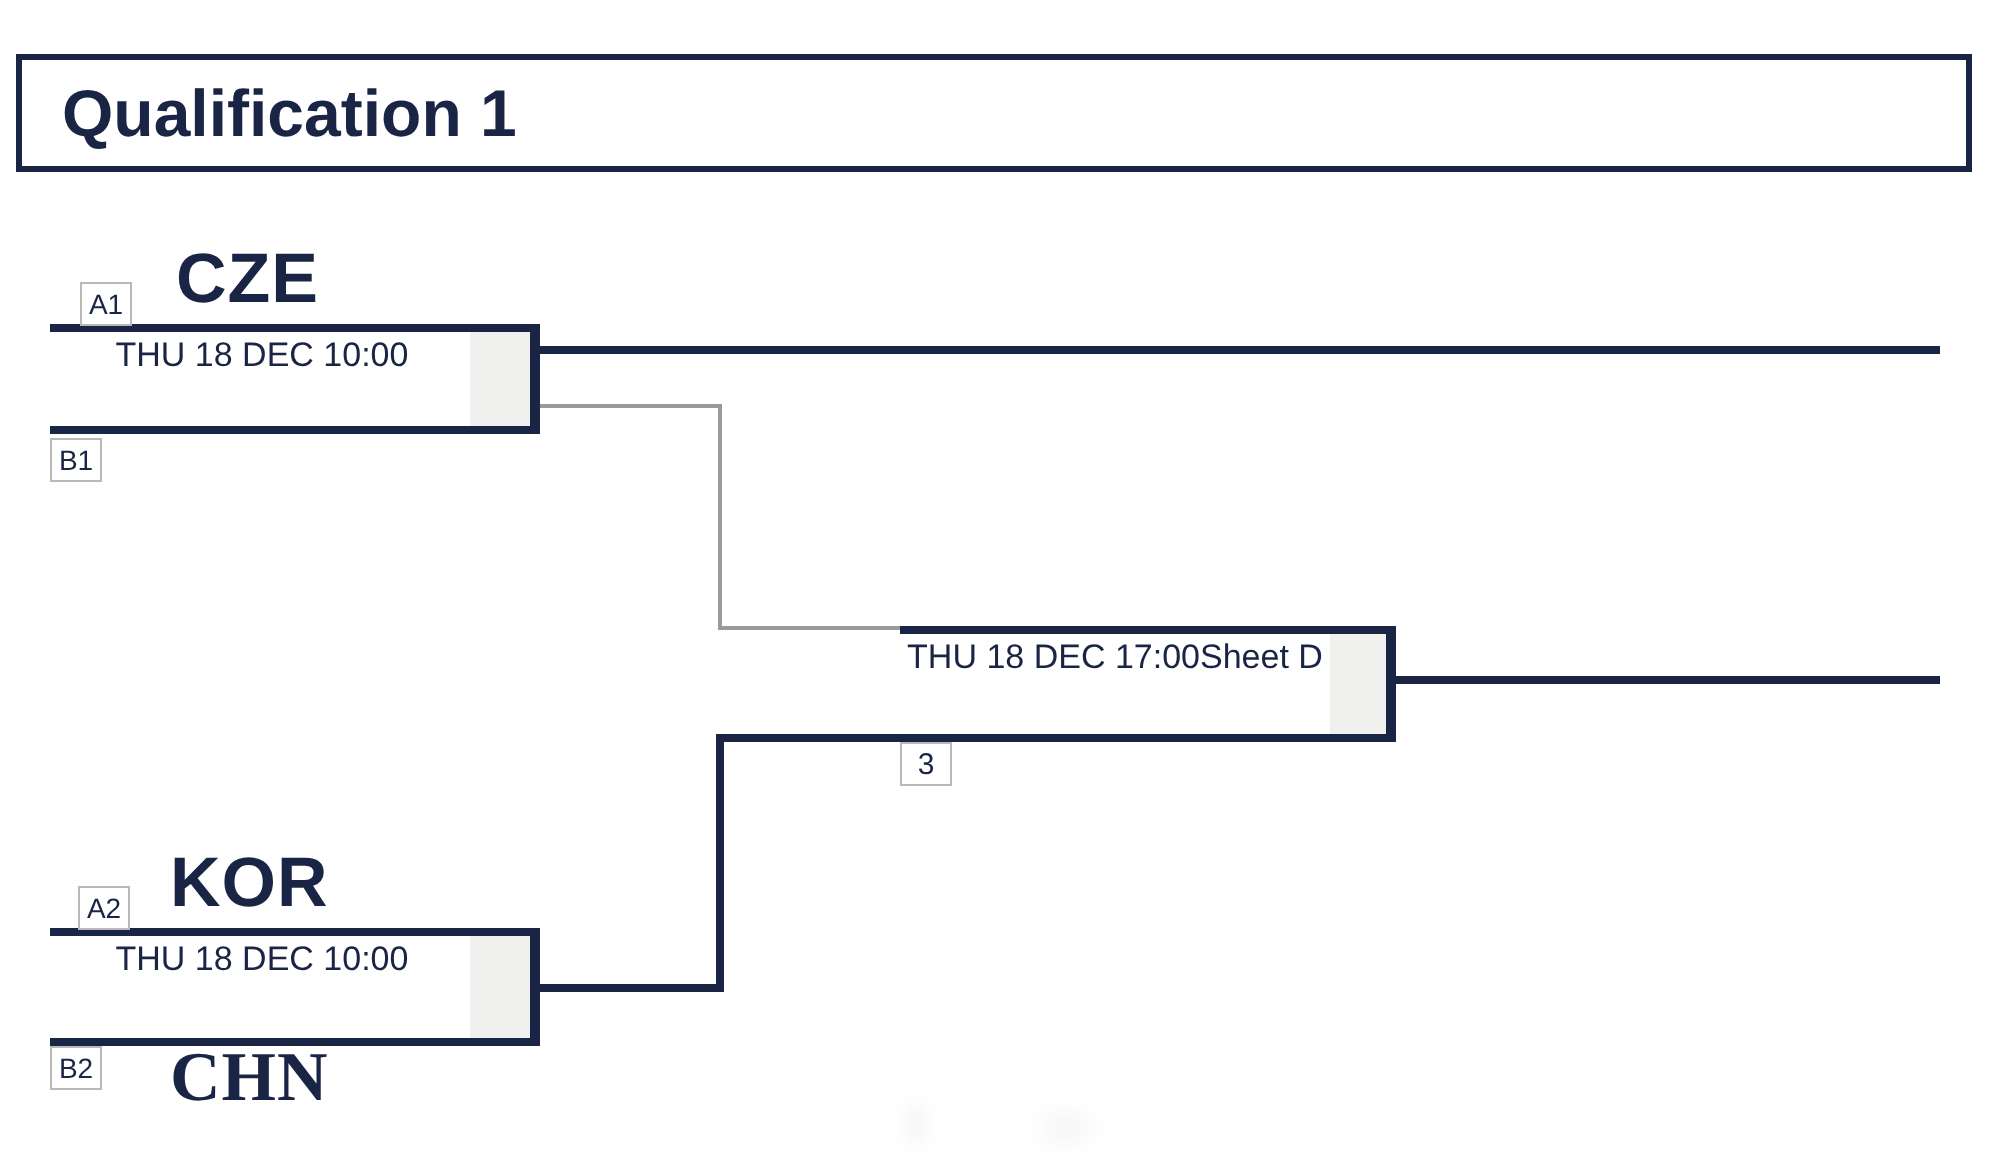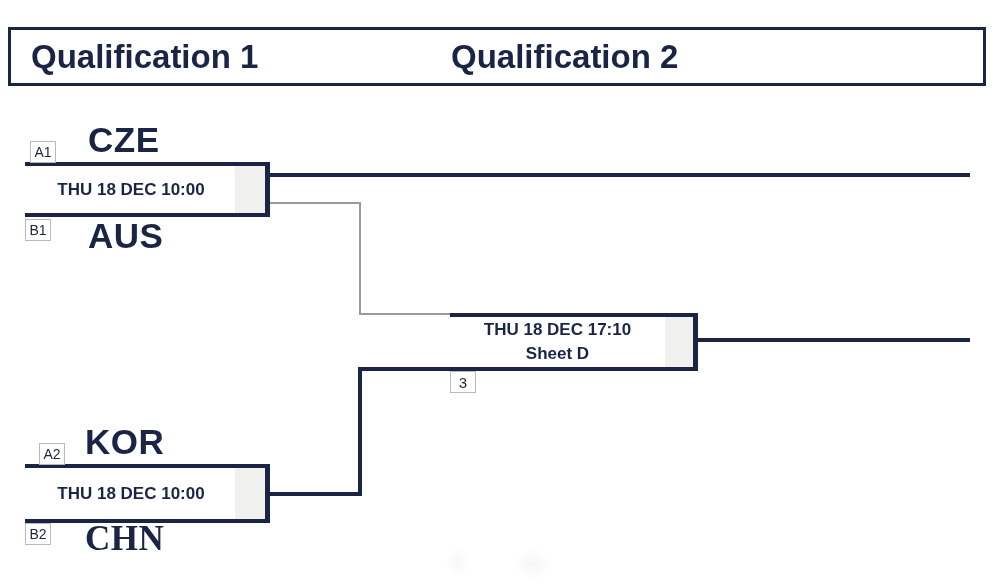--- a/index.html
+++ b/index.html
@@ -75,28 +75,27 @@
   .match-strip{
     position:absolute;
     top:0; bottom:0; right:0;
     background:var(--strip);
   }
   .match-text{
     position:absolute;
     left:0; top:0; right:0; bottom:0;
     padding-right:28px;
     display:flex;
-    flex-direction:column;
+    flex-direction:row;
     justify-content:center;
     text-align:center;
     font-size:17px;
     line-height:23px;
     color:var(--navy);
     white-space:nowrap;
-    font-weight:bold;
   }
   
   .line{position:absolute;background:var(--navy);z-index:1;}
   .gline{position:absolute;background:var(--gray-line);z-index:1;}
   
   .game-num-box{
     position:absolute;
     left:450px; top:371px;
     width:26px; height:22px;
     border:1px solid var(--label-border);
@@ -119,46 +118,44 @@
     z-index:0;
   }
 </style>
 </head>
 <body>
 
 <div class="page">
 
   <div class="header-box">
     <div class="header-title q1">Qualification 1</div>
-    <div class="header-title q2">Qualification 2</div>
   </div>
 
-  <div class="seed-box" style="left:30px; top:141px;">A1</div>
+  <div class="seed-box" style="left:40px; top:141px;">A1</div>
   <div class="team-name" style="left:88px; top:122px;">CZE</div>
 
   <div class="match-box" style="left:25px; top:162px; width:245px; height:55px;">
     <div class="match-strip" style="width:30px;"></div>
     <div class="match-text">
       <div>THU 18 DEC 10:00</div>
     </div>
   </div>
 
   <div class="seed-box" style="left:25px; top:219px;">B1</div>
-  <div class="team-name" style="left:88px; top:218px;">AUS</div>
 
   <div class="line" style="left:270px; top:173px; width:700px; height:4px;"></div>
 
   <div class="gline" style="left:270px; top:202px; width:91px; height:2px;"></div>
   <div class="gline" style="left:359px; top:202px; width:2px; height:113px;"></div>
   <div class="gline" style="left:359px; top:313px; width:93px; height:2px;"></div>
 
   <div class="match-box" style="left:450px; top:313px; width:248px; height:58px;">
     <div class="match-strip" style="width:28px;"></div>
     <div class="match-text" style="line-height:24px;">
-      <div>THU 18 DEC 17:10</div>
+      <div>THU 18 DEC 17:00</div>
       <div>Sheet D</div>
     </div>
   </div>
 
   <div class="game-num-box">3</div>
 
   <div class="line" style="left:698px; top:338px; width:272px; height:4px;"></div>
 
   <div class="line" style="left:358px; top:367px; width:92px; height:4px;"></div>
   <div class="line" style="left:358px; top:367px; width:4px; height:129px;"></div>

